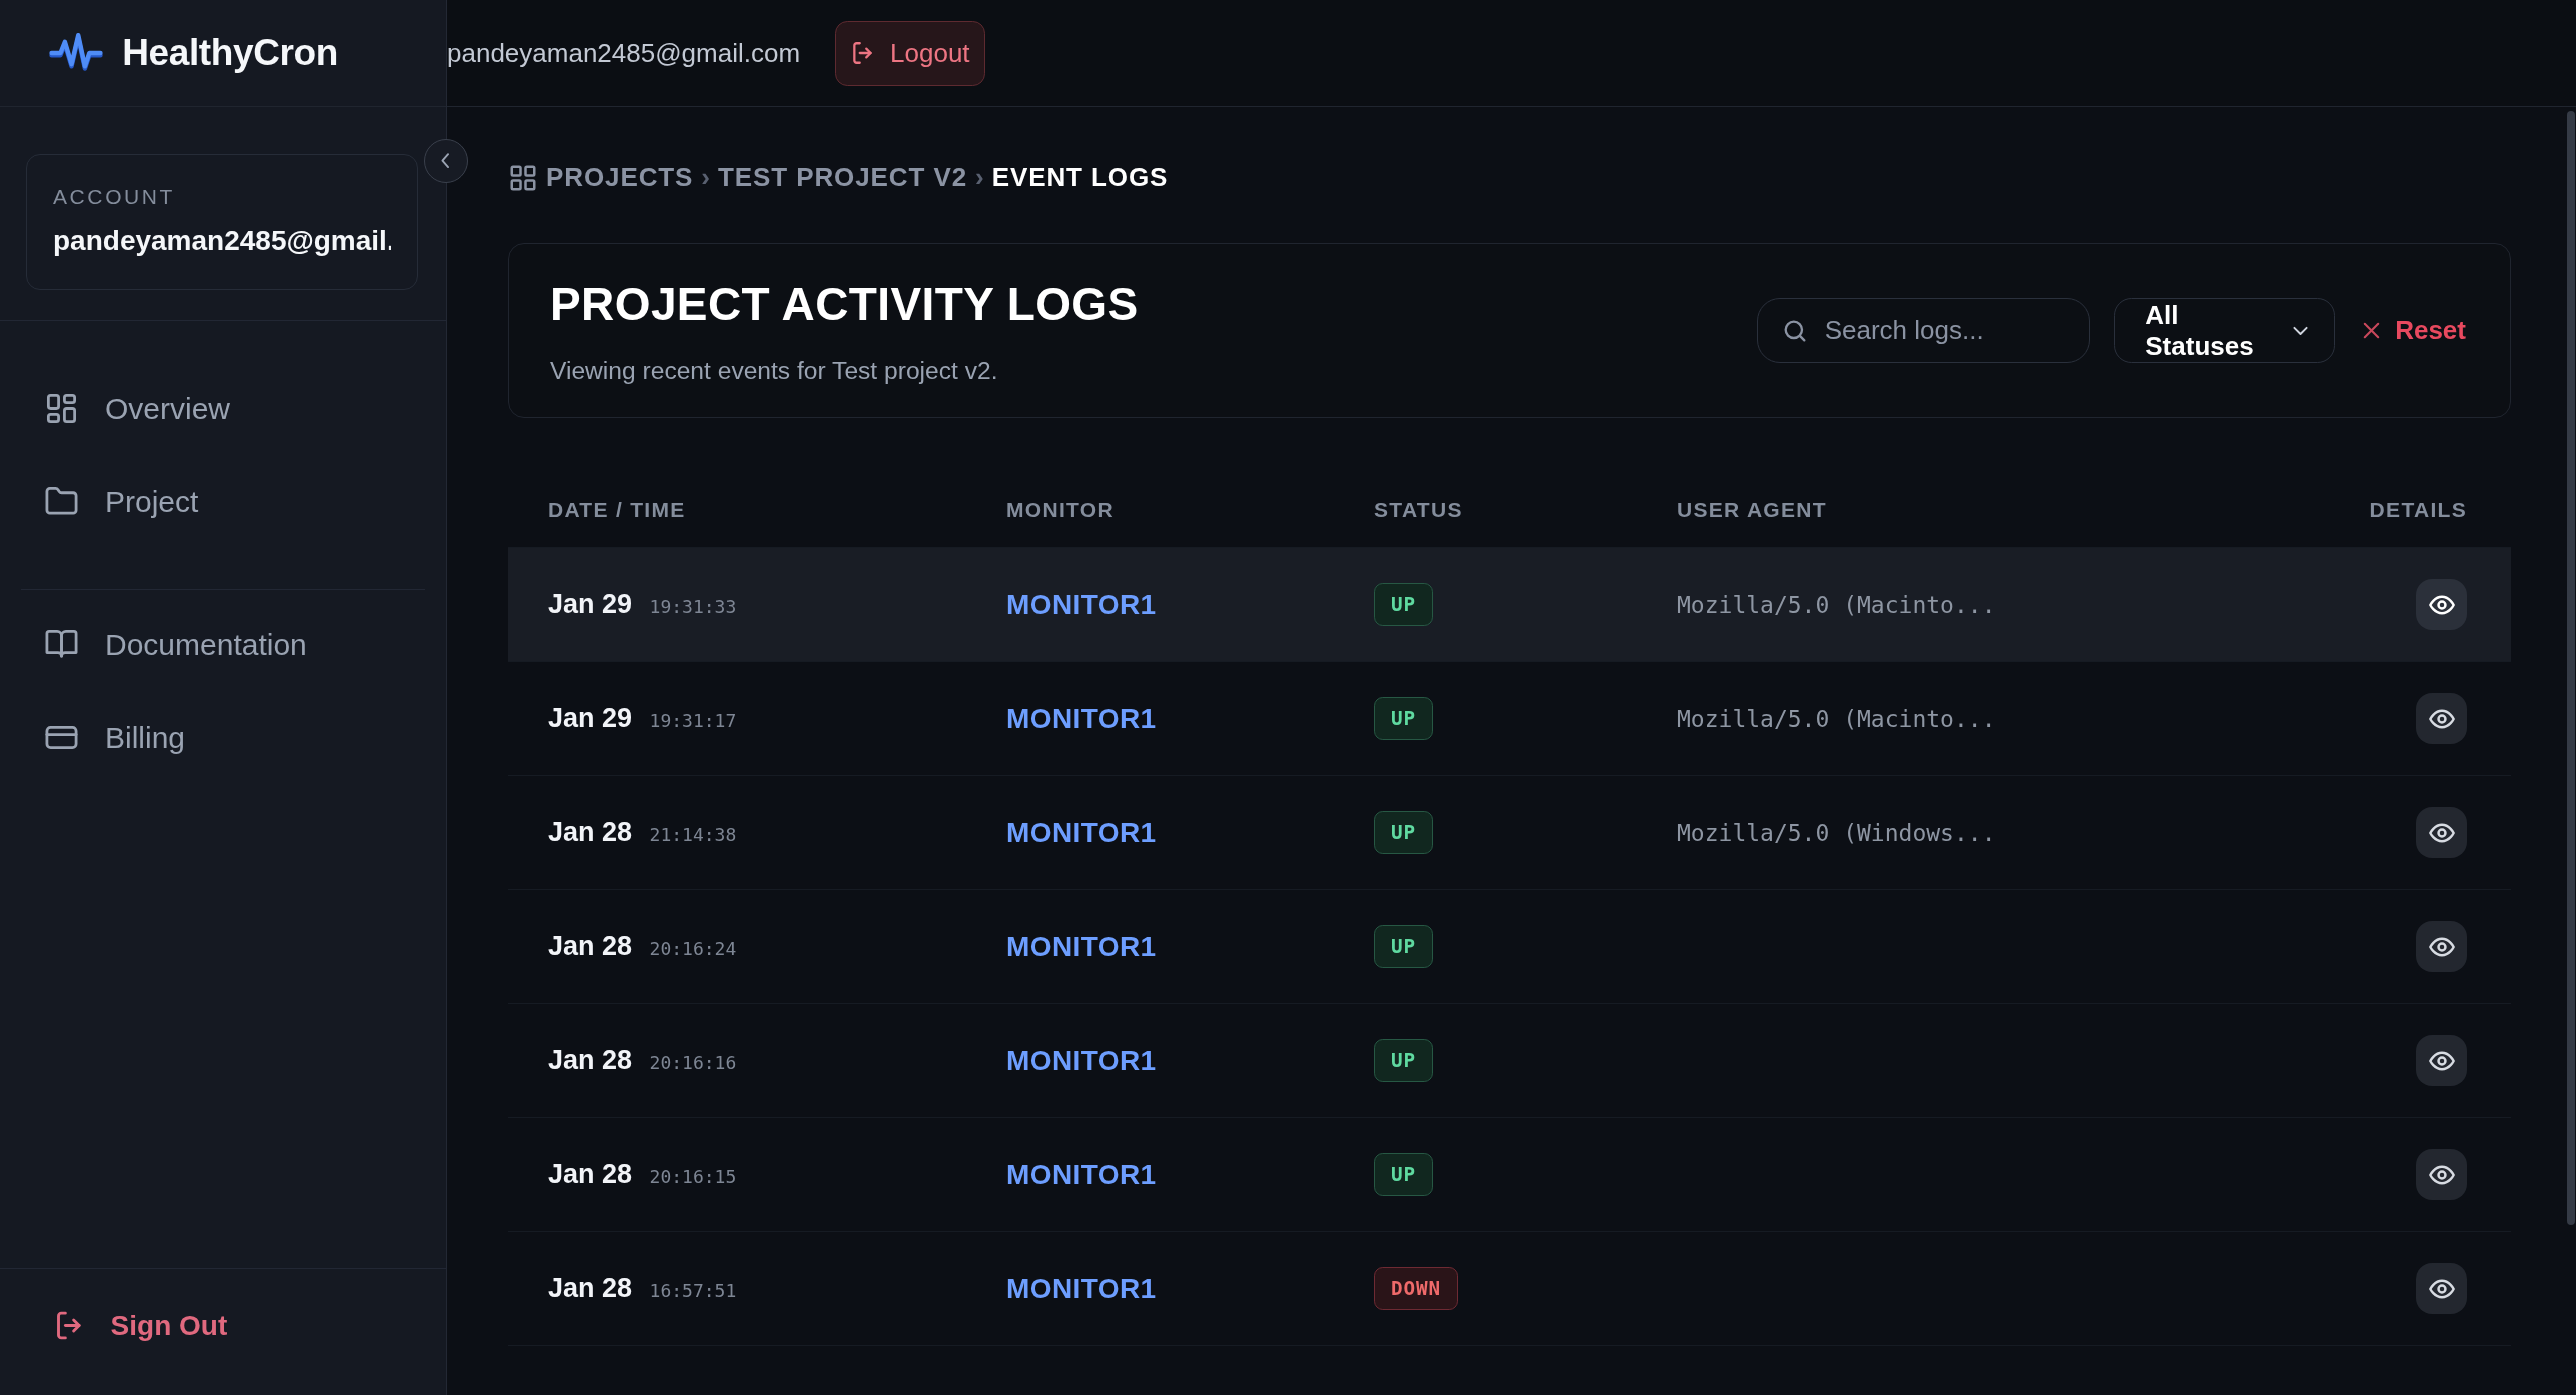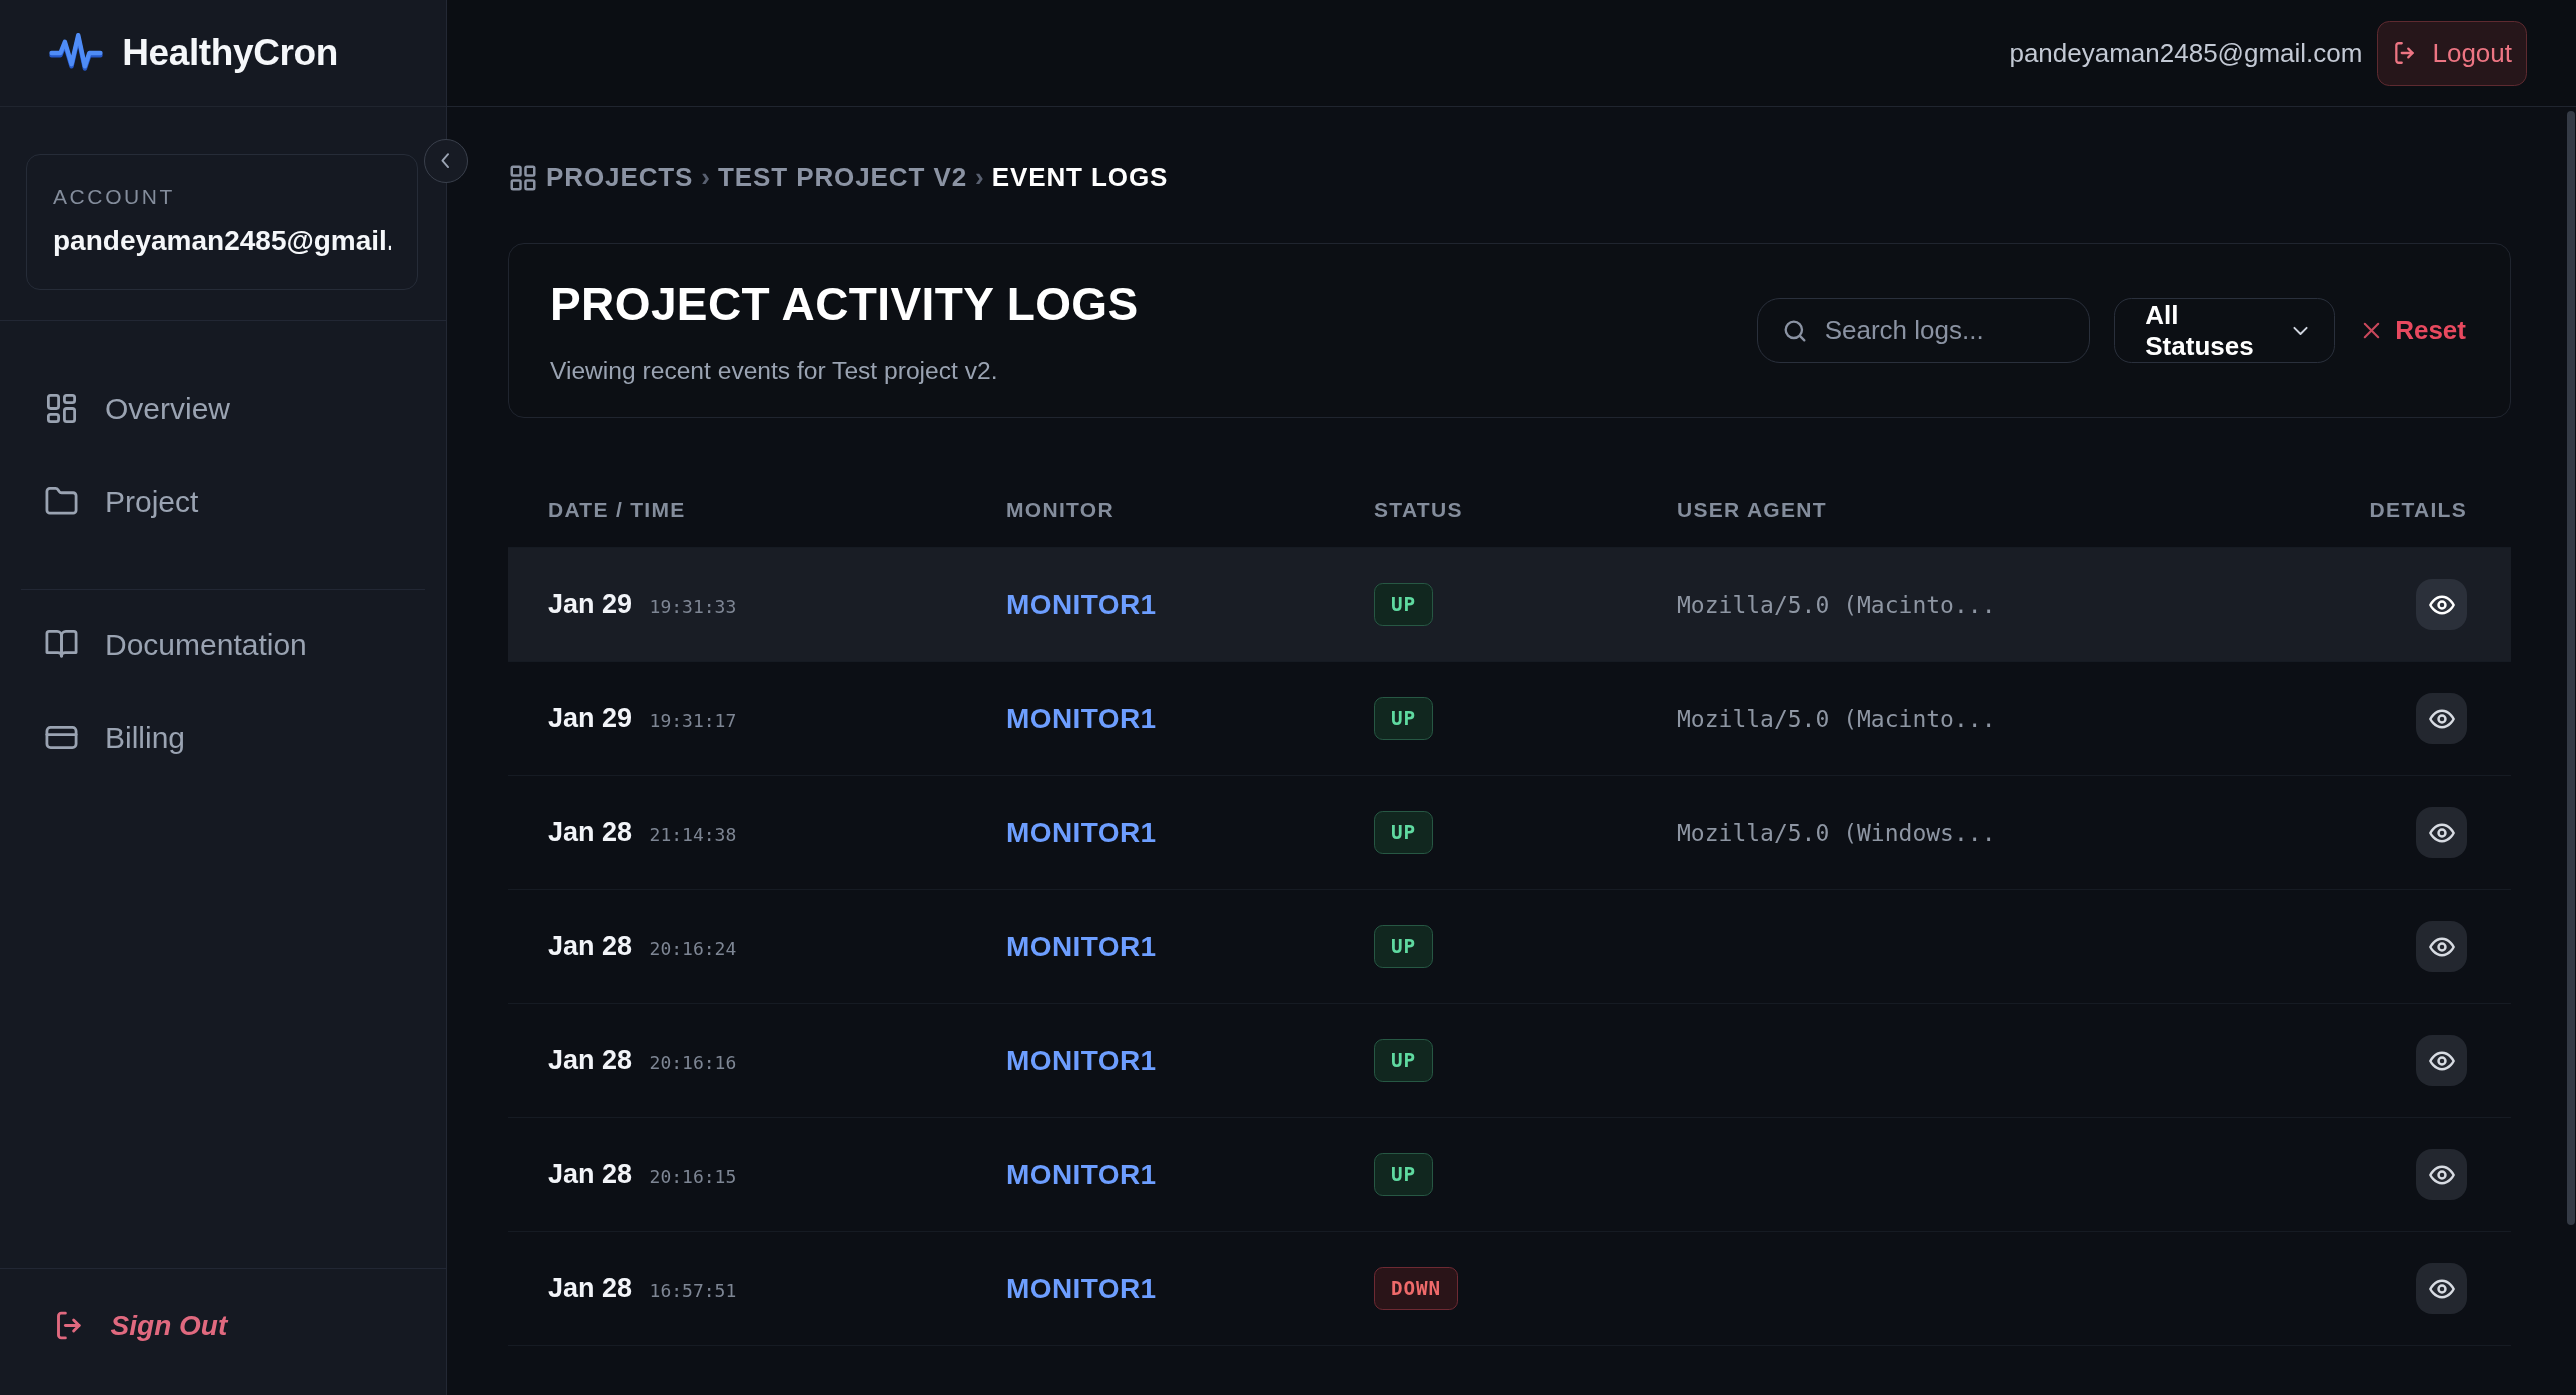--- a/index.html
+++ b/index.html
@@ -19,29 +19,29 @@
   .account-card { margin:47px 28px 0 26px; border:1.8px solid #262c38; border-radius:14px;
     padding:30px 26px 32px; }
   .account-label { color:#848d9c; font-size:21px; letter-spacing:2.6px; }
   .account-email { color:#f5f7fa; font-size:28px; font-weight:700; margin-top:16px;
     white-space:nowrap; overflow:hidden; }
   .account-sep { border-bottom:1.8px solid #222734; margin-top:30px; }
   .nav { padding:57px 0 0 0; display:flex; flex-direction:column; }
   .nav-item { display:flex; align-items:center; gap:26px; height:61px; margin:0 21px 32px 21px;
     padding-left:23px; border-radius:10.5px; color:#9aa3b2; font-size:30px; cursor:pointer; }
   .nav-sep { border-bottom:1.8px solid #222734; margin:24.6px 21px 24.6px 21px; }
-  .signout-wrap { margin-top:auto; border-top:1.8px solid #222734; padding:40px 0 53px 53px;font-style:italic; }
+  .signout-wrap { margin-top:auto; border-top:1.8px solid #222734; padding:40px 0 53px 53px; }
   .signout { display:flex; align-items:center; gap:24.6px; color:#e0697f; font-size:28px;
     font-weight:700; cursor:pointer; }
   .icon { display:inline-flex; align-items:center; justify-content:center; }
 
   
   .main-col { flex:1; display:flex; flex-direction:column; position:relative; background:#0c0f15; }
   .topbar { height:107px; min-height:107px; background:#0b0e13; border-bottom:1.8px solid #20252f;
-    display:flex; align-items:center; justify-content:flex-end; gap:15px; padding-right:49px; }
+    display:flex; align-items:center; gap:35px; padding-right:49px; }
   .topbar-email { color:#c3c9d4; font-size:26px; }
   .logout-btn { display:flex; align-items:center; gap:14px; background:#26161a;
     border:1.8px solid #5e2a30; border-radius:12.3px; color:#ed7583; font-size:26px; font-weight:500;
     padding:16px 14px; cursor:pointer; }
 
   .main { padding:51px 65px 0 61px; }
 
   
   .breadcrumb { display:flex; align-items:center; gap:8px; height:39px; }
   .crumb { font-size:26px; font-weight:700; letter-spacing:0.9px; color:#8b93a3; cursor:pointer; }

